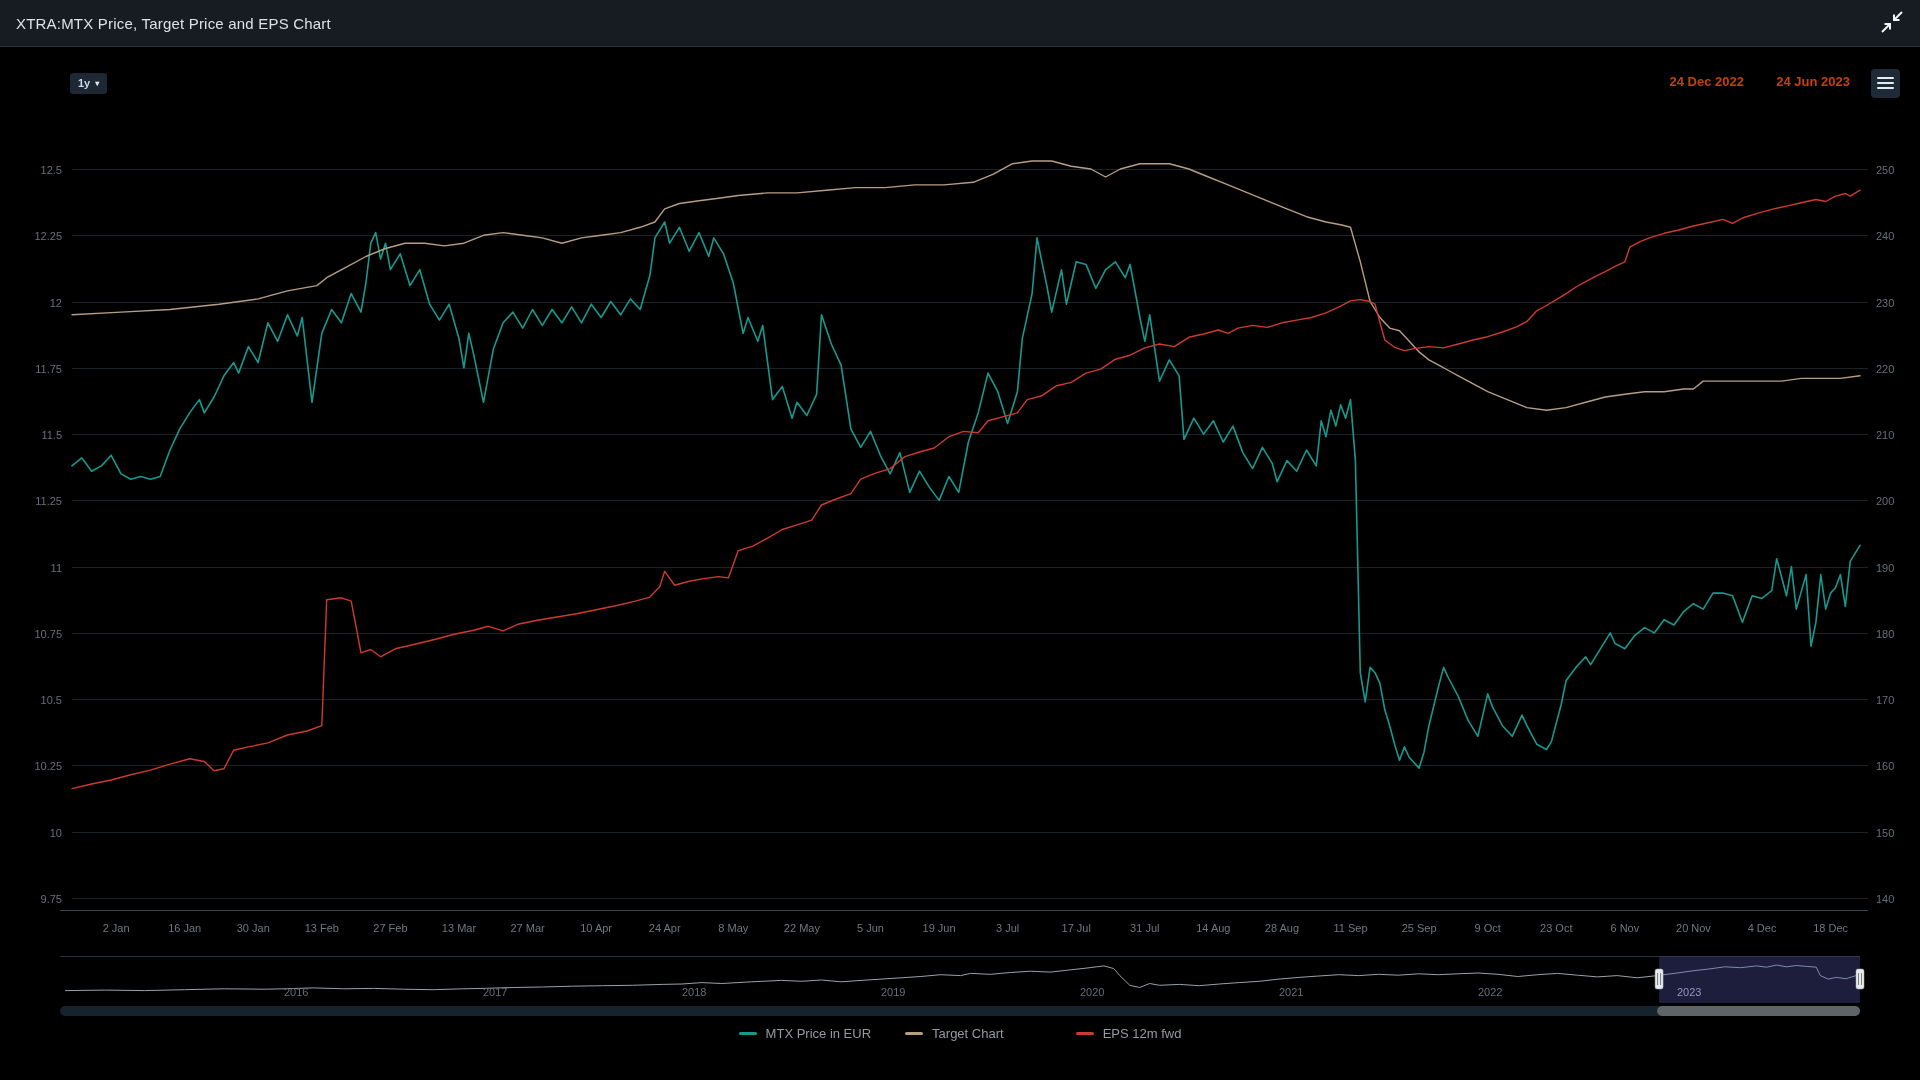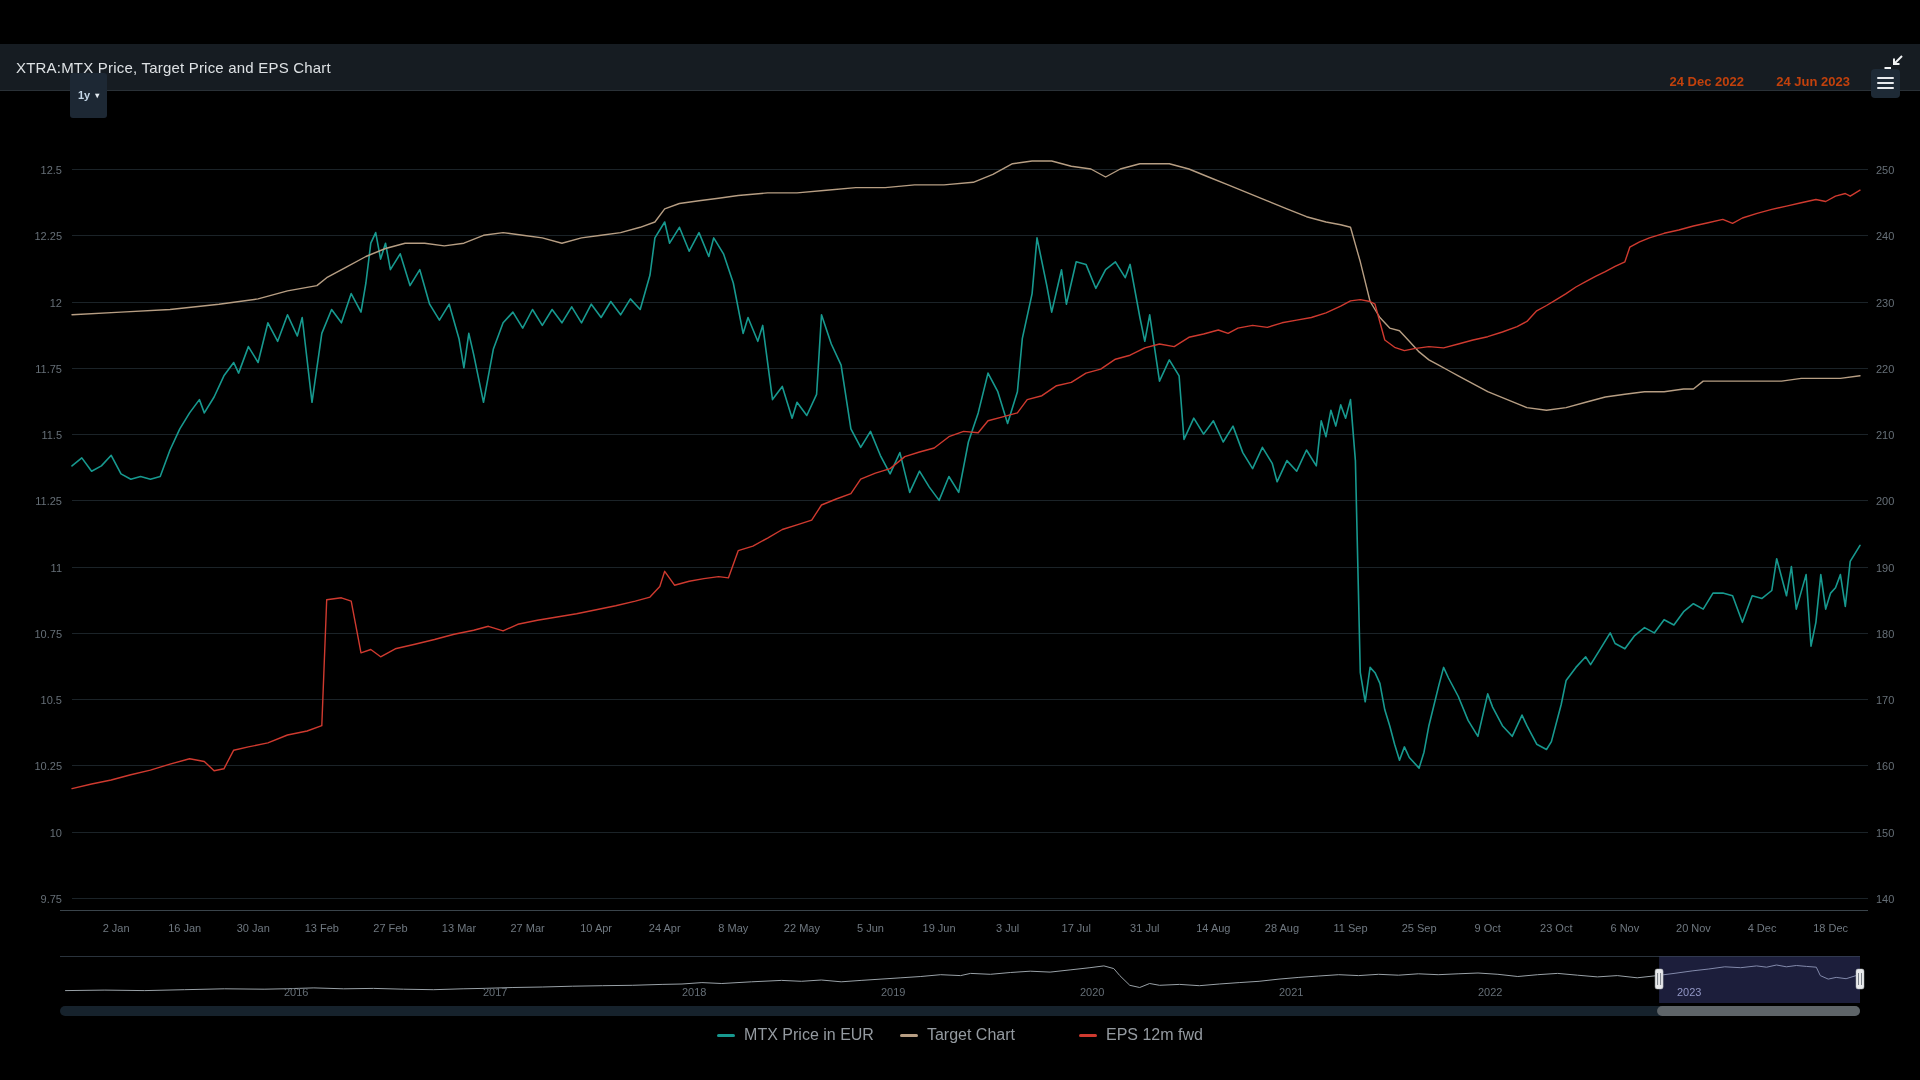--- a/index.html
+++ b/index.html
@@ -1,40 +1,40 @@
 <!DOCTYPE html>
 <html><head>
 <meta charset="utf-8">
 <style>
   html,body{margin:0;padding:0;background:#000;}
   #app{position:relative;width:1920px;height:1080px;background:#000;overflow:hidden;
        font-family:"Liberation Sans",sans-serif;}
   
   #titlebar{position:absolute;left:0;top:0;width:1920px;height:47px;background:#161c22;
-            border-bottom:1px solid #2a3137;box-sizing:border-box;margin-top:44px;}
+            border-bottom:1px solid #2a3137;box-sizing:border-box;}
   #titlebar .title{position:absolute;left:16px;top:0;line-height:47px;font-size:15px;
             color:#dde1e4;font-weight:500;letter-spacing:.2px;}
   #collapse-btn{position:absolute;right:14px;top:8px;width:28px;height:28px;cursor:pointer;}
   
-  #range-btn{position:absolute;left:70px;top:73px;height:21px;padding:12px 8px;background:#1d2834;
+  #range-btn{position:absolute;left:70px;top:73px;height:21px;padding:0 8px;background:#1d2834;
              border-radius:3px;color:#c5d8e8;font-size:11px;font-weight:700;line-height:21px;
              cursor:pointer;}
   #range-btn .caret{font-size:8px;color:#e3eaf0;margin-left:5px;position:relative;top:-1px;}
   .datelink{position:absolute;top:74px;font-size:13px;font-weight:600;color:#c2410c;cursor:pointer;}
   #date-from{right:176px;}
   #date-to{right:70px;}
   #menu-btn{position:absolute;right:20px;top:69px;width:29px;height:29px;background:#1e2a36;
             border-radius:4px;cursor:pointer;}
   #menu-btn .bar{position:absolute;left:6px;width:17px;height:2px;background:#e8ebee;border-radius:1px;}
   #menu-btn .b1{top:8px}#menu-btn .b2{top:13px}#menu-btn .b3{top:18px}
   
   #plot{position:absolute;left:0;top:0;}
   
   #legend{position:absolute;left:0;top:1026px;width:1920px;display:flex;justify-content:center;
-          align-items:flex-end;gap:26px;font-size:16px;color:#949aa0;}
+          align-items:flex-end;gap:34px;font-size:13px;color:#949aa0;}
   .legend-item{display:flex;align-items:center;gap:9px;cursor:pointer;}
   .legend-item.gapped{margin-left:38px;}
   .legend-item .dash{display:inline-block;width:18px;height:3px;border-radius:2px;background:#888;}
   text{font-family:"Liberation Sans",sans-serif;}
 </style>
 </head>
 <body>
 
 <div id="app">
 

